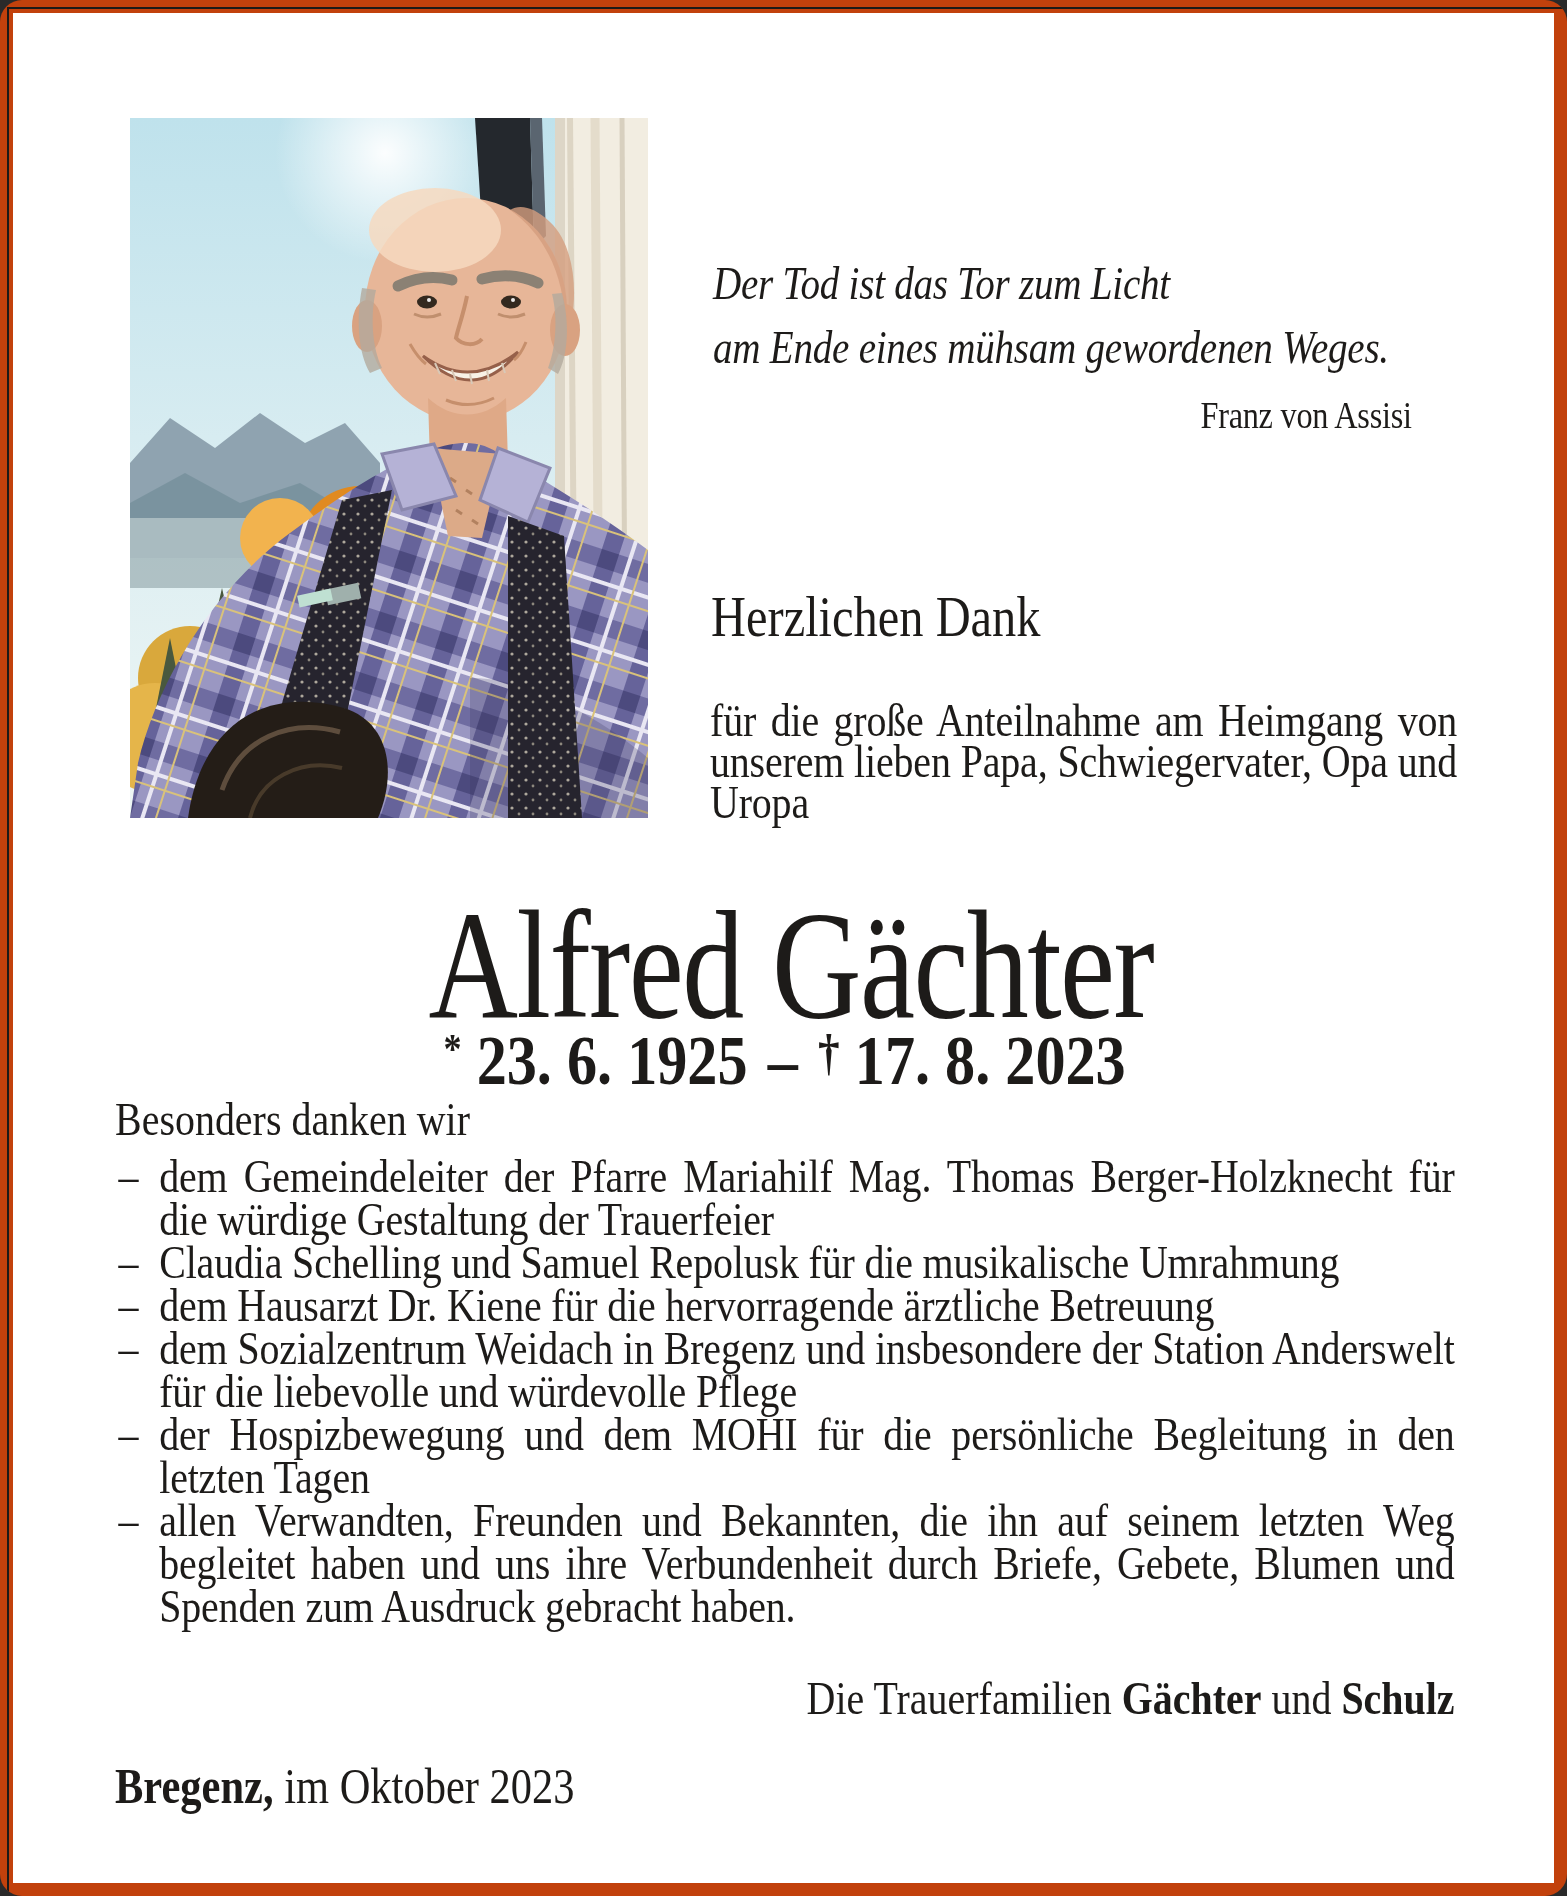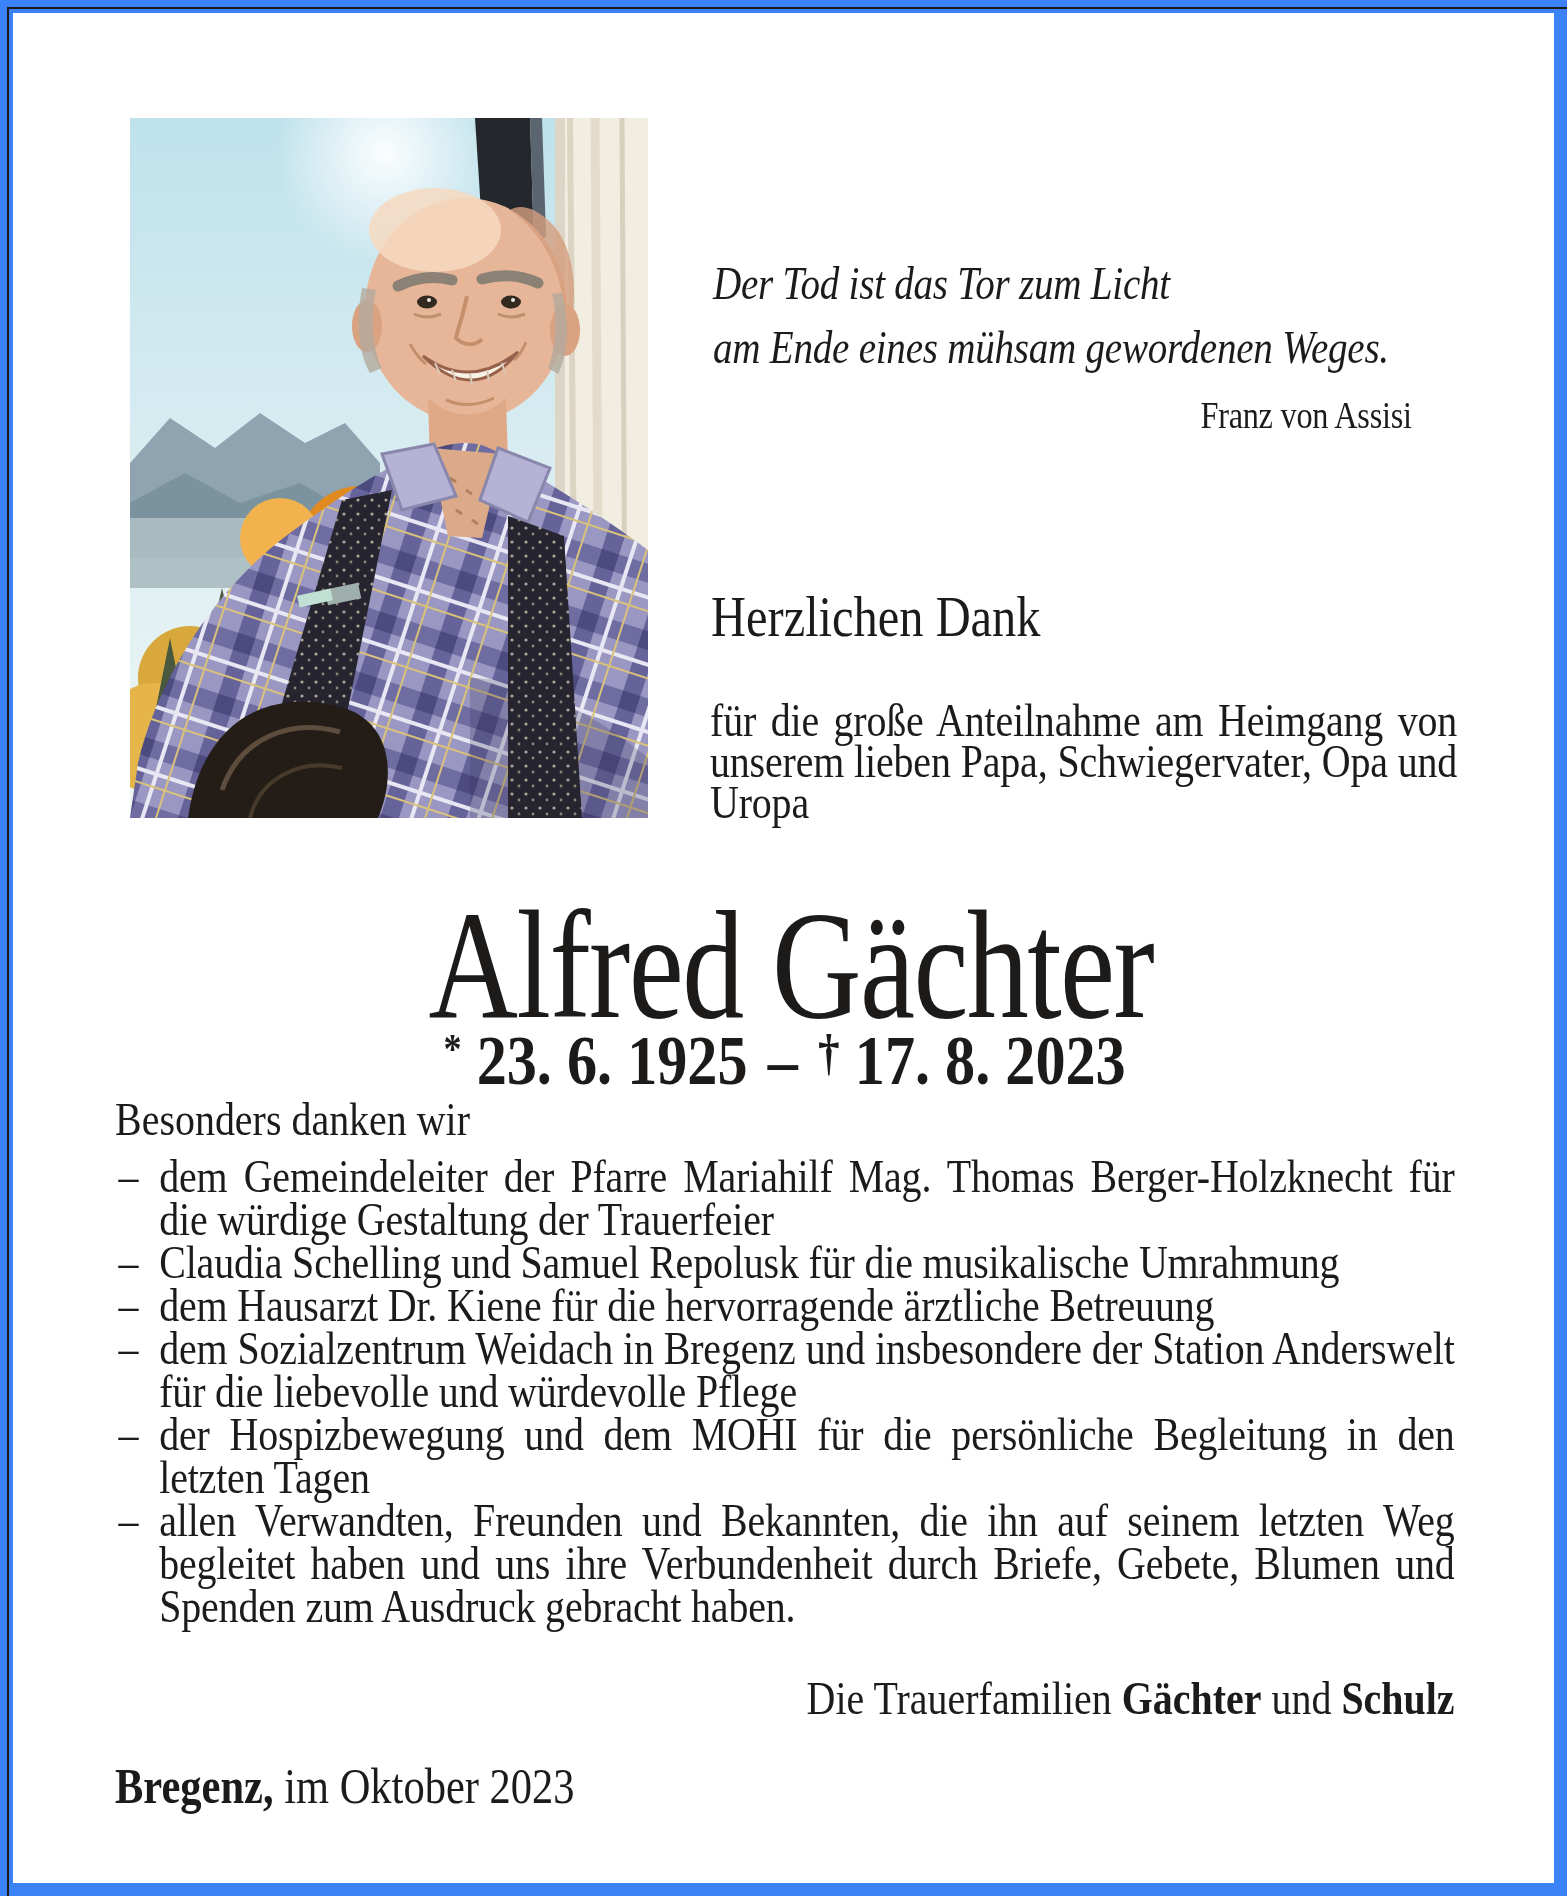--- a/index.html
+++ b/index.html
@@ -1,22 +1,23 @@
 <!DOCTYPE html>
 <html><head>
 <meta charset="utf-8">
 <style>
   html,body{margin:0;padding:0;background:#2a2a2a;}
   .page{
     position:relative;
     width:1567px;height:1896px;
-    background:#3b82f6;
+    background:#c2410c;
     font-family:"Liberation Serif","DejaVu Serif",serif;
     color:#1d1b19;
     overflow:hidden;
+    border-radius:22px;
   }
   .sheet{position:absolute;inset:13px;background:#ffffff;}
   .keyline{
     position:absolute;top:7px;left:7px;right:0;bottom:0;
     border-top:2px solid #1c1a18;border-left:2px solid #1c1a18;
     pointer-events:none;
   }
   .abs{position:absolute;}
   .cond{transform:scaleX(0.85);transform-origin:0 0;}
   .photo{left:130px;top:118px;width:518px;height:700px;}

